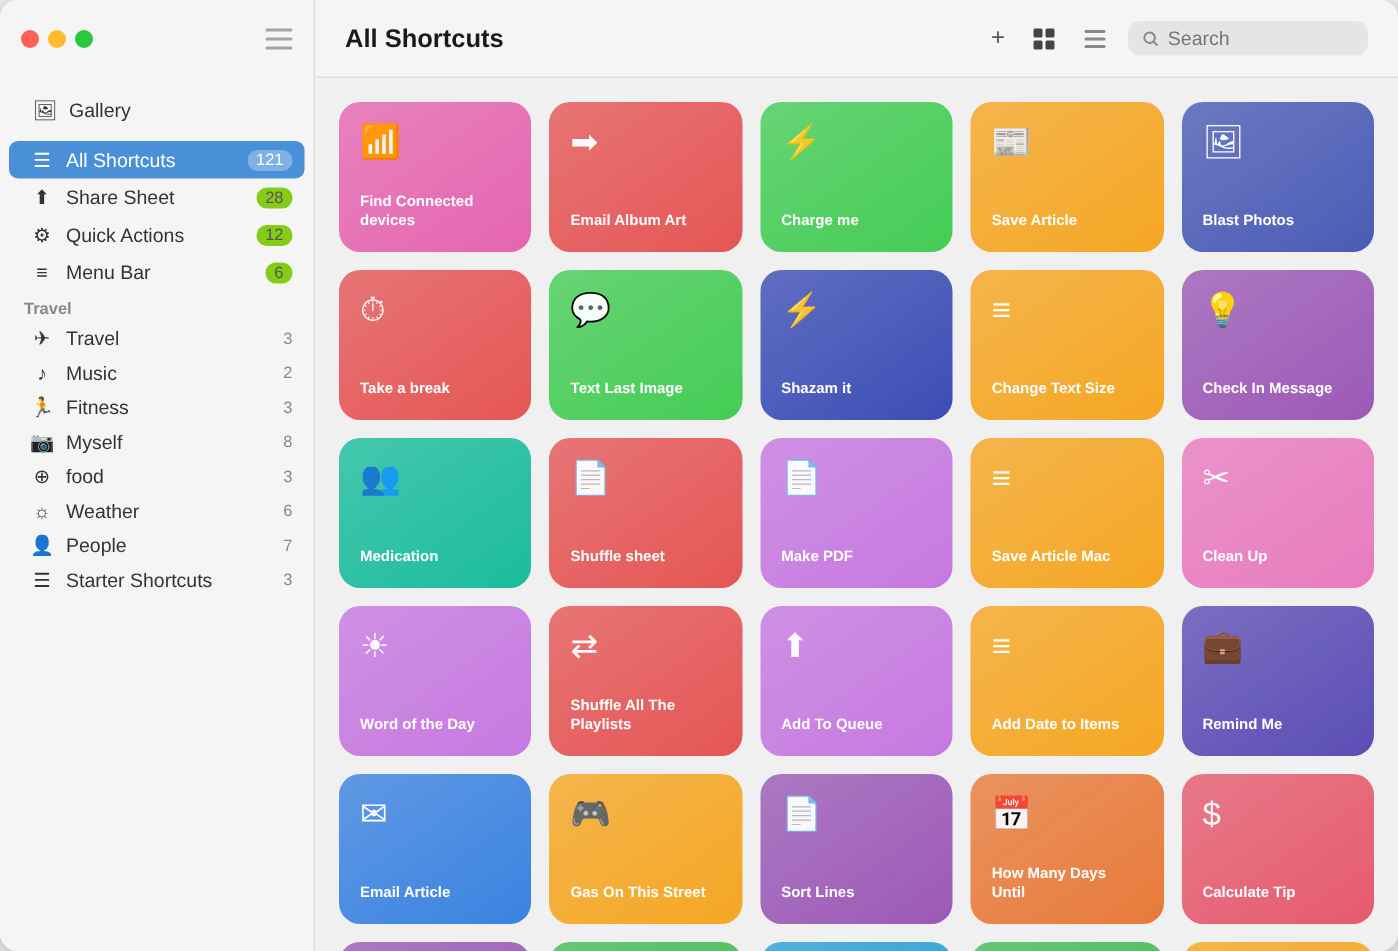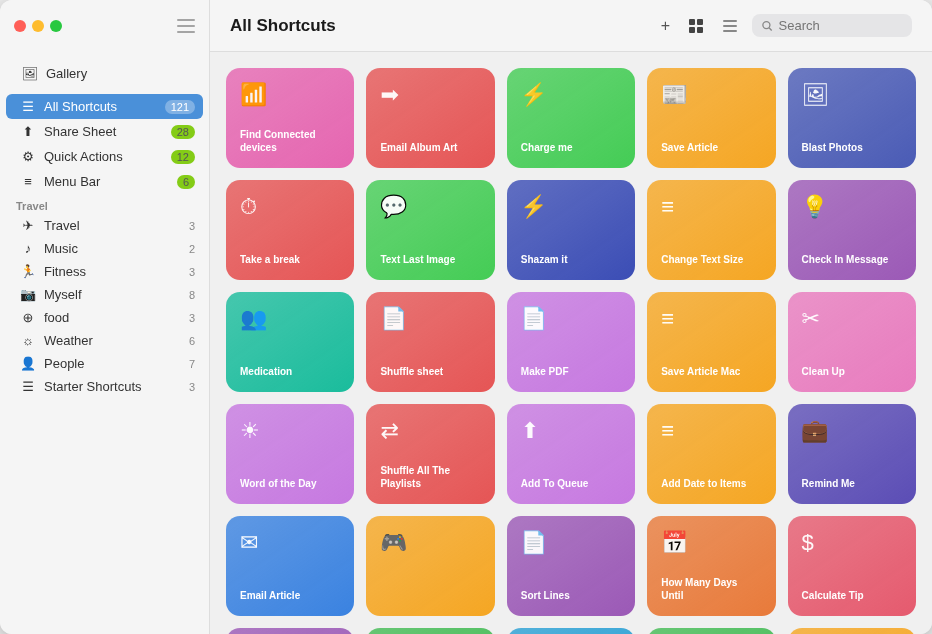--- a/index.html
+++ b/index.html
@@ -443,20 +443,21 @@
         <div class="shortcut-card" style="background: linear-gradient(145deg, rgba(91, 77, 181, 0.8), rgb(91, 77, 181));">
           <div class="card-icon">💼</div>
           <div class="card-label">Remind Me</div>
         </div>
         <div class="shortcut-card" style="background: linear-gradient(145deg, rgba(58, 130, 224, 0.8), rgb(58, 130, 224));">
           <div class="card-icon">✉</div>
           <div class="card-label">Email Article</div>
         </div>
         <div class="shortcut-card" style="background: linear-gradient(145deg, rgba(245, 166, 35, 0.8), rgb(245, 166, 35));">
           <div class="card-icon">🎮</div>
+          <div class="card-label">Gas On This Street</div>
         </div>
         <div class="shortcut-card" style="background: linear-gradient(145deg, rgba(155, 89, 182, 0.8), rgb(155, 89, 182));">
           <div class="card-icon">📄</div>
           <div class="card-label">Sort Lines</div>
         </div>
         <div class="shortcut-card" style="background: linear-gradient(145deg, rgba(232, 122, 58, 0.8), rgb(232, 122, 58));">
           <div class="card-icon">📅</div>
           <div class="card-label">How Many Days Until</div>
         </div>
         <div class="shortcut-card" style="background: linear-gradient(145deg, rgba(229, 90, 110, 0.8), rgb(229, 90, 110));">

